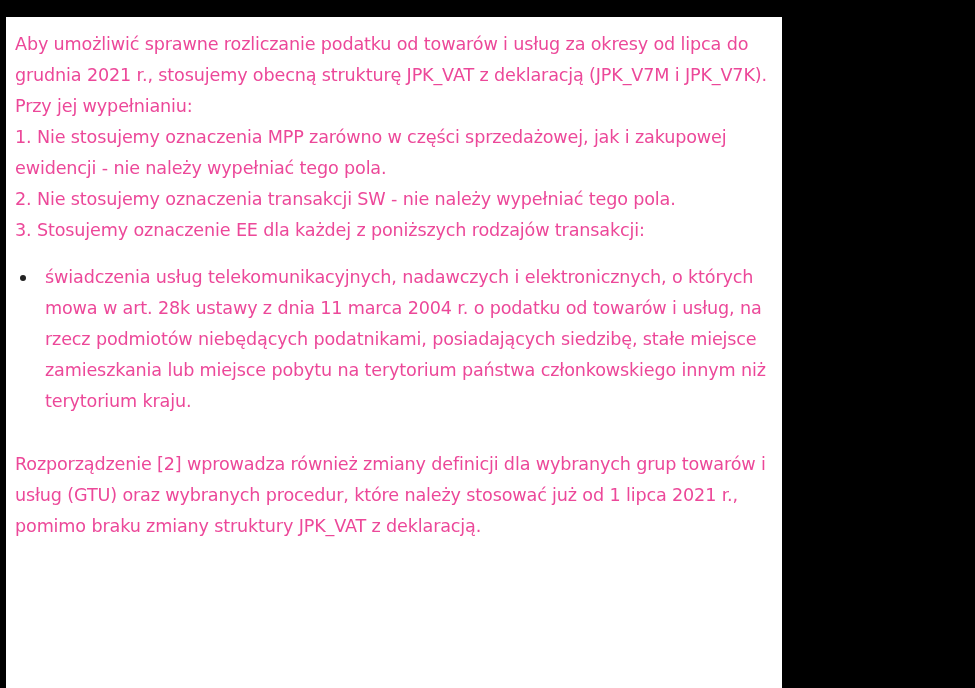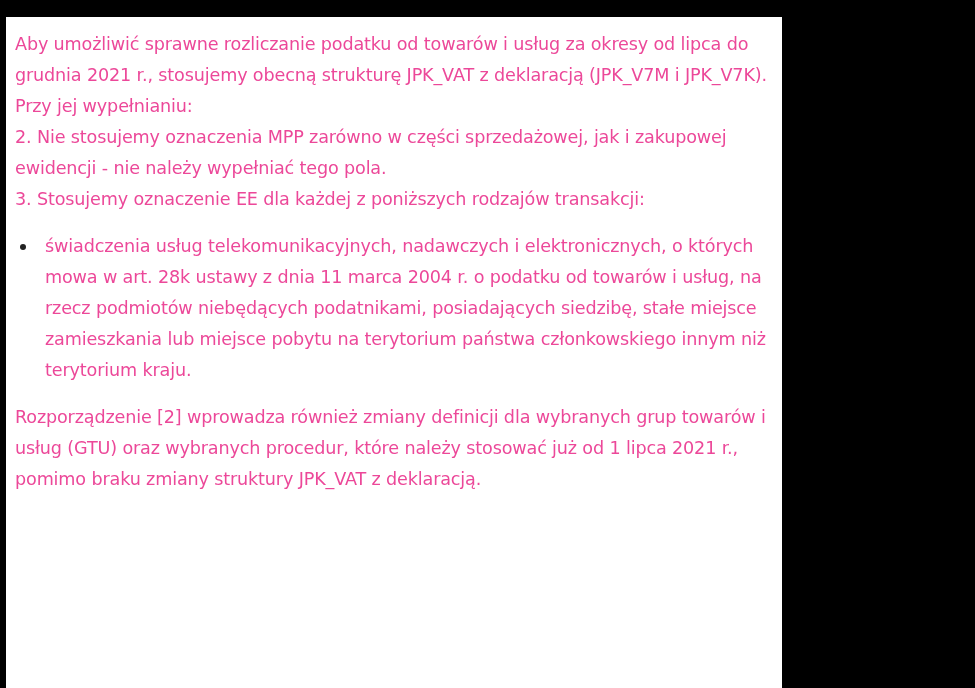--- a/index.html
+++ b/index.html
@@ -46,29 +46,30 @@
     .bullets li .dot {
       position: absolute;
       left: 5px;
       top: 13px;
       width: 6px;
       height: 6px;
       border-radius: 50%;
       background: #222;
     }
     .para {
-      margin-top: 16px;
+      margin-top: 32px;
     }
   </style>
 </head>
 <body>
 
 <div class="frame">
   <p class="intro-line">Aby umożliwić sprawne rozliczanie podatku od towarów i usług za okresy od lipca do grudnia 2021 r., stosujemy obecną strukturę JPK_VAT z deklaracją (JPK_V7M i JPK_V7K). Przy jej wypełnianiu:</p>
-  <p class="intro-line">2. Nie stosujemy oznaczenia MPP zarówno w części sprzedażowej, jak i zakupowej ewidencji - nie należy  wypełniać tego pola.</p>
+  <p class="intro-line">1. Nie stosujemy oznaczenia MPP zarówno w części sprzedażowej, jak i zakupowej ewidencji - nie należy  wypełniać tego pola.</p>
+  <p class="intro-line">2. Nie stosujemy oznaczenia transakcji  SW - nie należy wypełniać tego pola.</p>
   <p class="intro-line">3. Stosujemy oznaczenie EE dla każdej z poniższych rodzajów transakcji:</p>
 
   <ul class="bullets">
     <li>
       <span class="dot"></span>
       <span>świadczenia usług telekomunikacyjnych, nadawczych i elektronicznych, o których mowa w art. 28k ustawy z dnia 11 marca 2004 r. o podatku od towarów i usług, na rzecz podmiotów niebędących podatnikami, posiadających siedzibę, stałe miejsce zamieszkania lub miejsce pobytu na terytorium państwa członkowskiego innym niż terytorium kraju.</span>
     </li>
   </ul>
 
   <p class="para">Rozporządzenie [2] wprowadza również zmiany definicji dla wybranych grup towarów i usług (GTU) oraz wybranych procedur, które należy stosować już od 1 lipca 2021 r., pomimo braku zmiany struktury JPK_VAT z deklaracją.</p>

